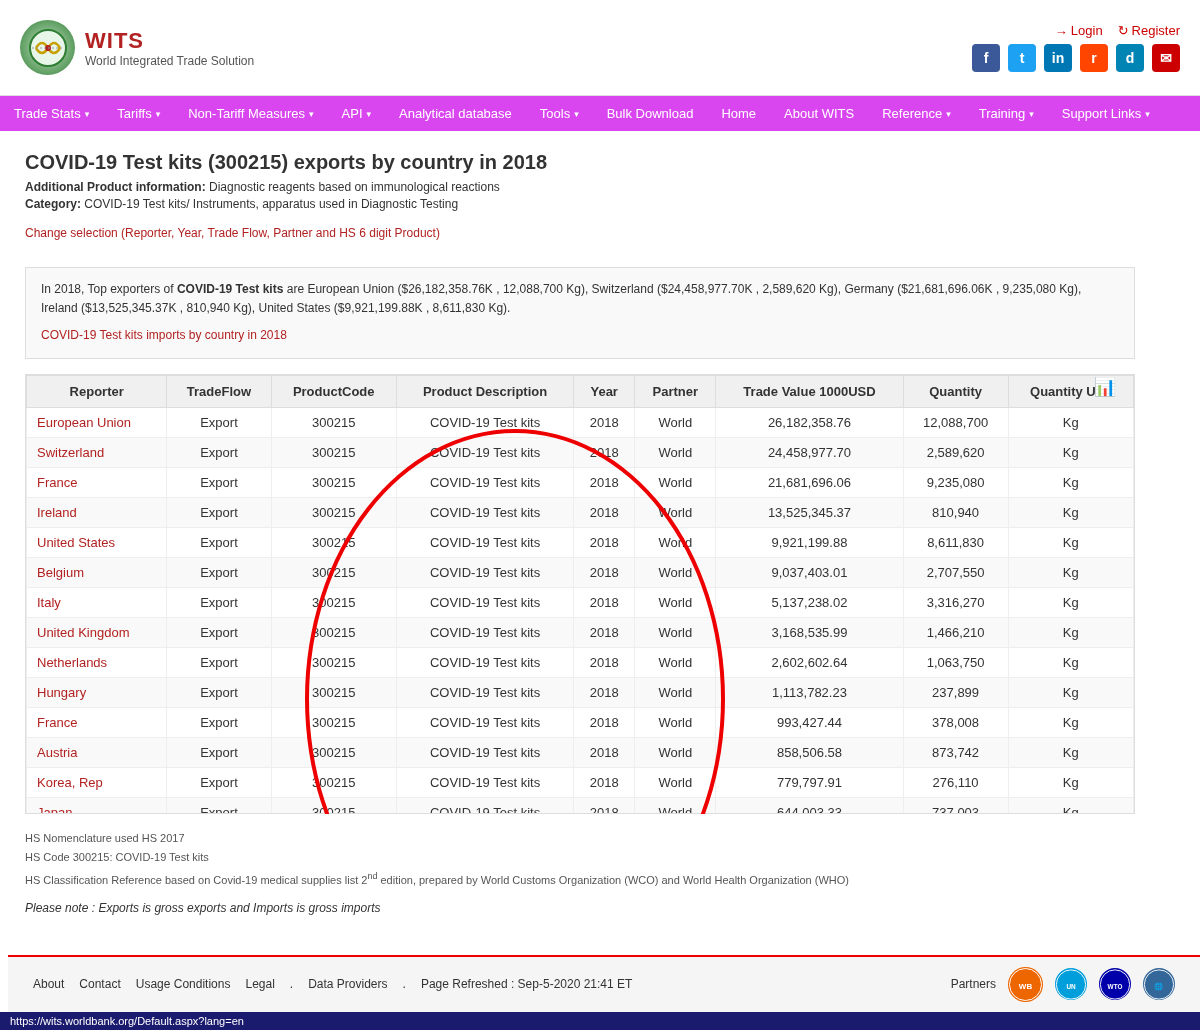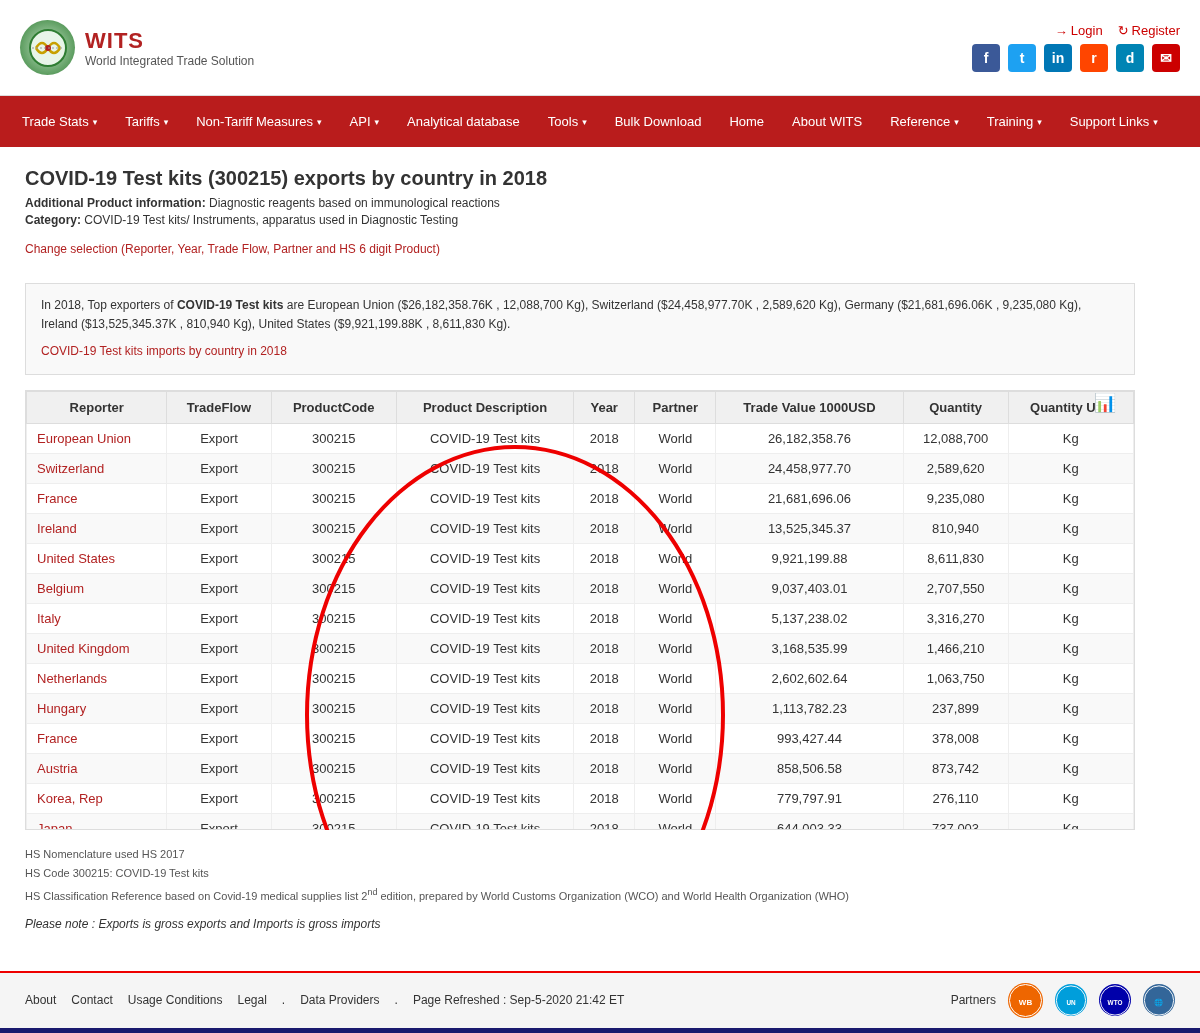--- a/index.html
+++ b/index.html
@@ -18,21 +18,21 @@
     .social-icons { display: flex; gap: 8px; align-items: center; }
     .social-icon { width: 28px; height: 28px; border-radius: 4px; display: flex; align-items: center; justify-content: center; font-size: 14px; font-weight: bold; color: #fff; text-decoration: none; }
     .fb { background: #3b5998; }
     .tw { background: #1da1f2; }
     .li { background: #0077b5; }
     .rd { background: #ff4500; }
     .dl { background: #0084b4; }
     .em { background: #c00; }
 
     
-    .main-nav { background: #b91c1c; display: flex; align-items: center; padding: 8px; }
+    .main-nav { background: #d946ef; display: flex; align-items: center; padding: 0; }
     .main-nav a { color: #fff; text-decoration: none; padding: 10px 14px; font-size: 13px; display: flex; align-items: center; gap: 4px; white-space: nowrap; }
     .nav-arrow { font-size: 9px; }
 
     
     .content { padding: 20px 25px; max-width: 1160px; }
     .page-title { font-size: 20px; font-weight: bold; color: #333; margin-bottom: 6px; }
     .product-info { font-size: 12px; margin-bottom: 3px; }
     .product-info strong { font-weight: bold; }
     .change-sel { color: #b22222; font-size: 12px; margin: 12px 0; display: inline-block; text-decoration: none; }
 
@@ -55,21 +55,21 @@
 
     
     .ellipse-overlay { position: absolute; top: 55px; left: 280px; width: 420px; height: 540px; border: 4px solid #e00; border-radius: 50%; pointer-events: none; z-index: 20; }
 
     
     .footnotes { margin-top: 15px; font-size: 11px; color: #555; line-height: 1.8; }
     .footnotes sup { font-size: 9px; }
     .please-note { font-style: italic; margin-top: 10px; font-size: 12px; }
 
     
-    .site-footer { background: #f5f5f5; border-top: 2px solid #e00; margin-top: 20px; padding: 10px 25px; display: flex; justify-content: space-between; align-items: center; }
+    .site-footer { background: #f5f5f5; border-top: 2px solid #e00; margin-top: 20px; padding: 10px 25px; display: flex; justify-content: space-between; align-items: center; margin-left: 8px; }
     .footer-links { display: flex; gap: 15px; font-size: 12px; }
     .footer-links a { color: #333; text-decoration: none; }
     .footer-partners { display: flex; align-items: center; gap: 12px; font-size: 12px; }
     .partner-logo { width: 32px; height: 32px; border-radius: 50%; display: flex; align-items: center; justify-content: center; font-size: 9px; font-weight: bold; color: #fff; }
     .url-bar { background: #1a1a6e; color: #fff; font-size: 11px; padding: 3px 10px; }
   </style>
 </head>
 <body>
 
 <div class="top-header">
@@ -338,21 +338,21 @@
 
 <div class="site-footer">
   <div class="footer-links">
     <a href="#">About</a>
     <a href="#">Contact</a>
     <a href="#">Usage Conditions</a>
     <a href="#">Legal</a>
     <span>.</span>
     <a href="#">Data Providers</a>
     <span>.</span>
-    <span>Page Refreshed : Sep-5-2020 21:42 ET</span>
+    <span>Page Refreshed : Sep-5-2020 21:41 ET</span>
   </div>
   <div class="footer-partners">
     <span>Partners</span>
     <div class="partner-logo" style="background:#e60; width:35px; height:35px;">
       <svg viewBox="0 0 35 35" width="35" height="35">
         <circle cx="17.5" cy="17.5" r="16" fill="#e60" stroke="#fff" stroke-width="1"></circle>
         <text x="17.5" y="22" text-anchor="middle" fill="#fff" font-size="8" font-weight="bold">WB</text>
       </svg>
     </div>
     <div class="partner-logo" style="background:#009edb;">

